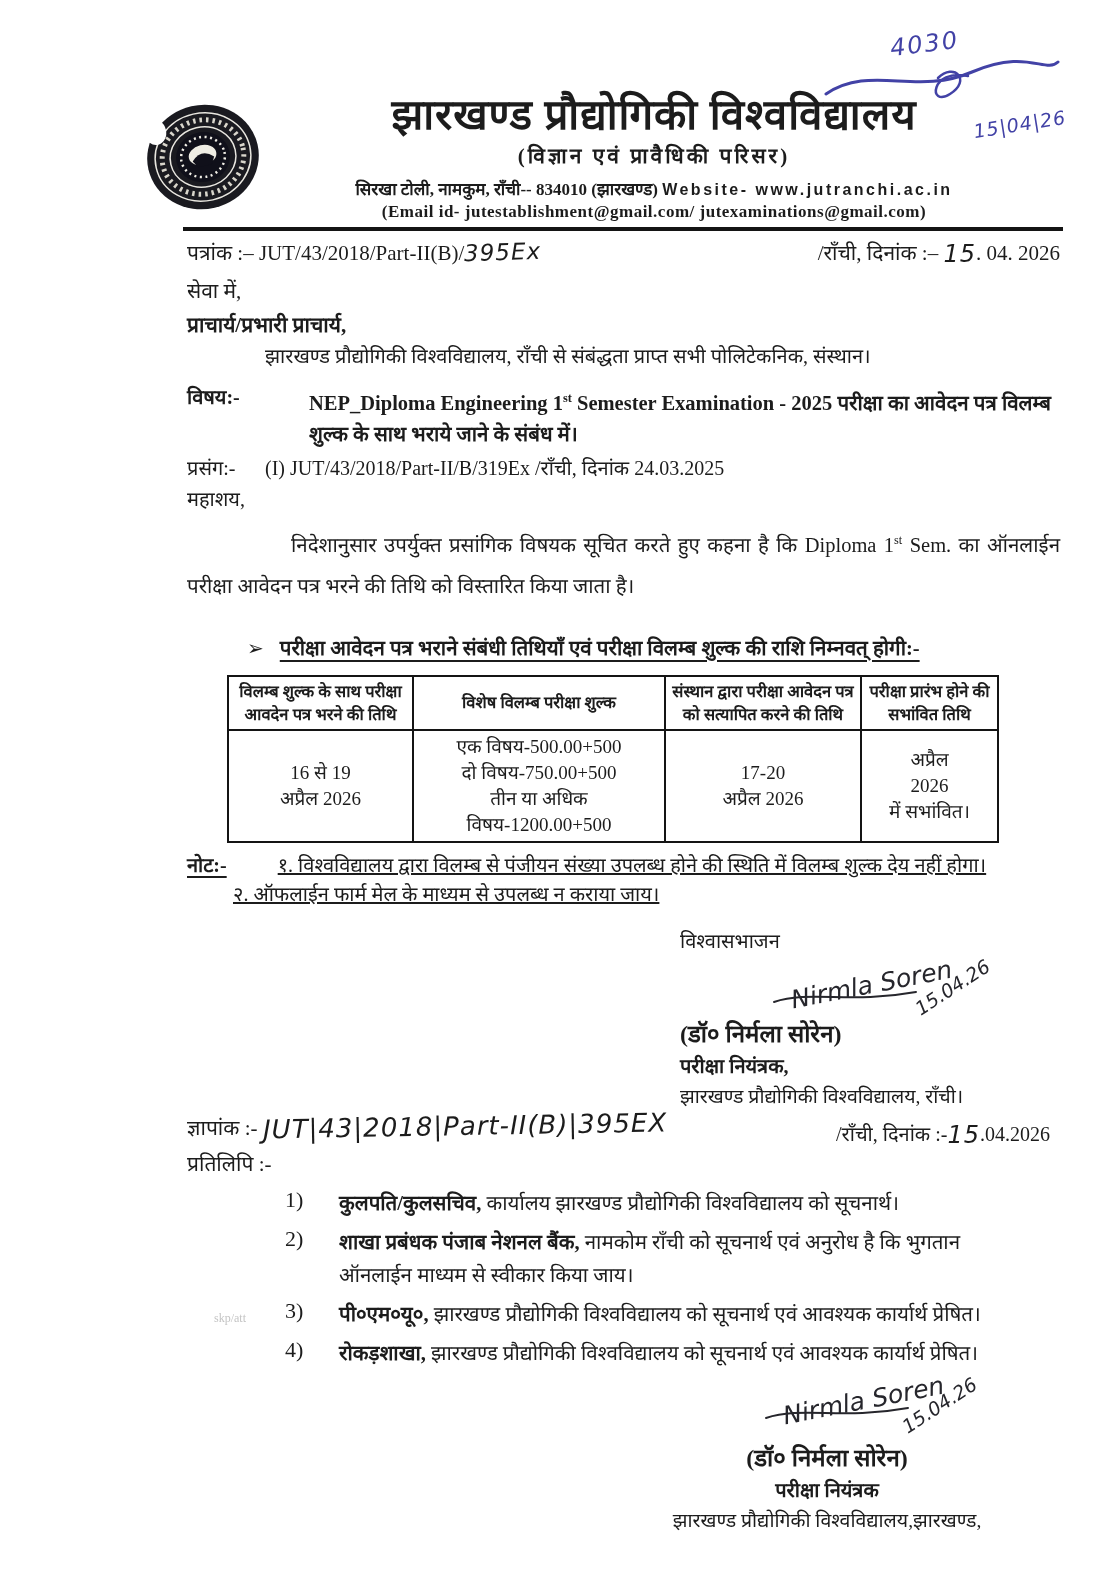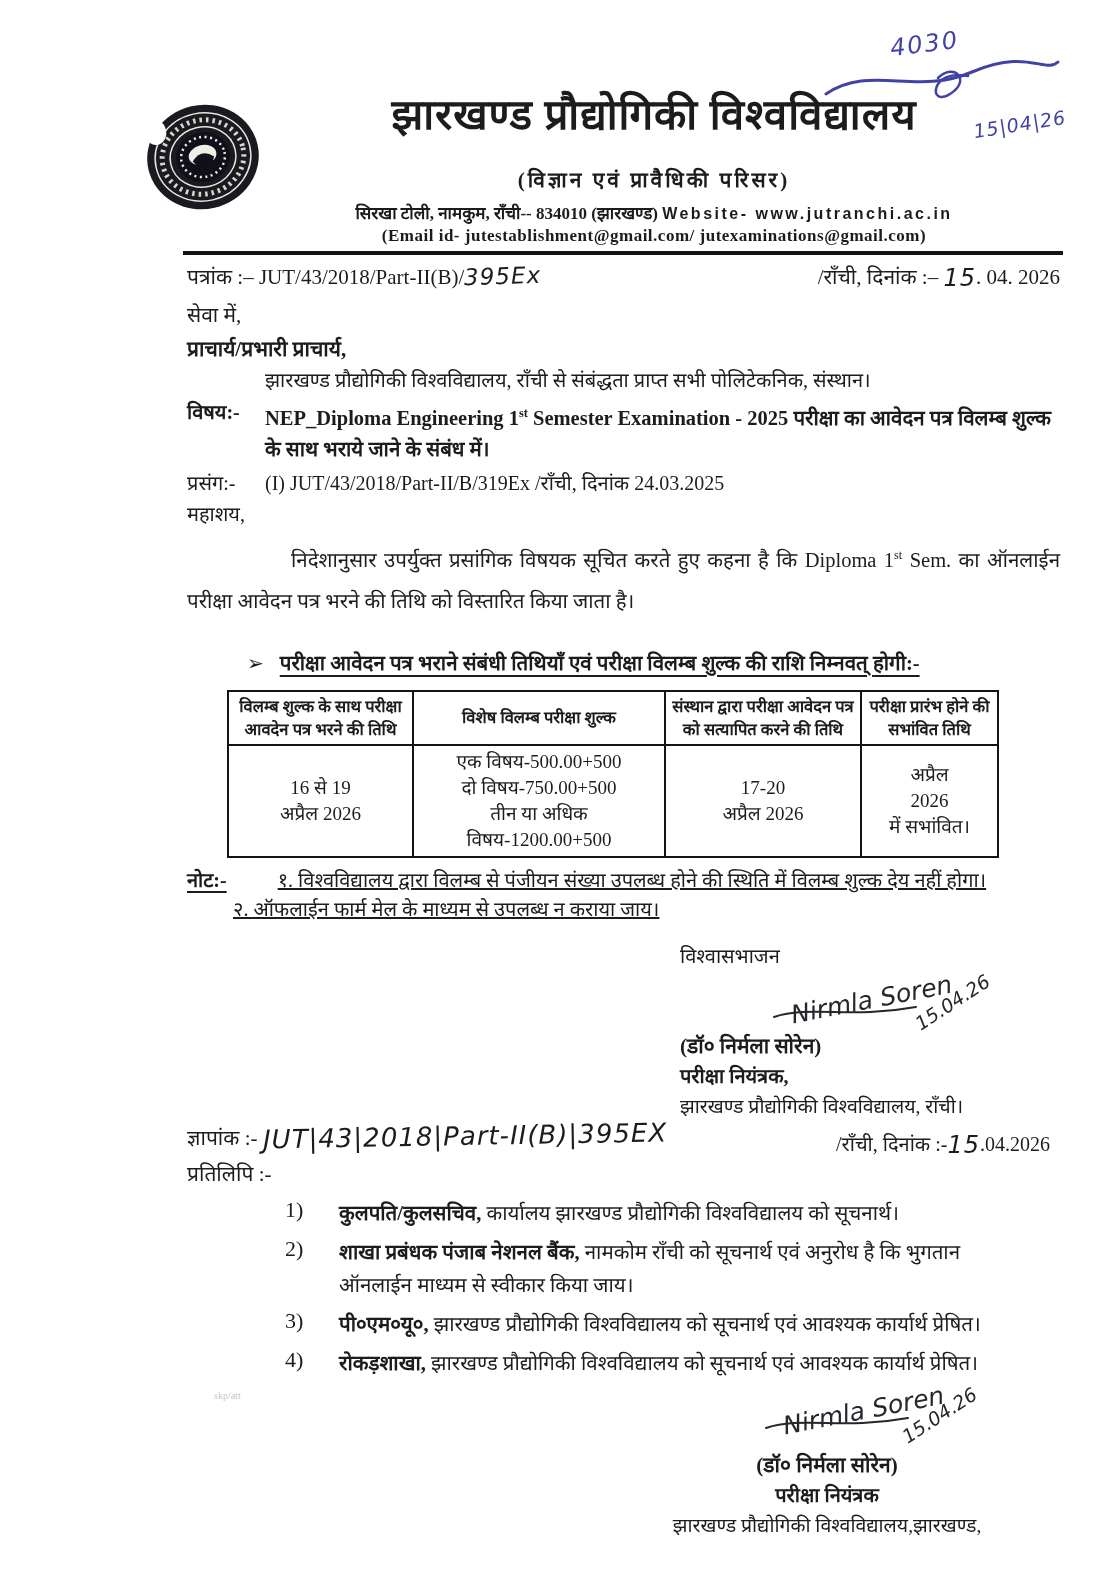--- a/index.html
+++ b/index.html
@@ -15,39 +15,39 @@
   .tn-num{position:absolute; left:70px; top:2px; font-size:24px; font-style:italic;
     font-family:"DejaVu Sans",sans-serif; transform:rotate(-7deg); letter-spacing:2px;}
   .tn-scribble{position:absolute; left:0; top:20px;}
   .tn-date{position:absolute; right:4px; bottom:8px; font-size:19px; font-style:italic;
     font-family:"DejaVu Sans",sans-serif; transform:rotate(-9deg); letter-spacing:1px;}
 
   
   .seal{position:absolute; left:142px; top:100px;}
   .header-text{padding-top:84px; margin-left:250px; margin-right:60px; text-align:center;}
   .univ-name{font-size:42px; font-weight:bold; letter-spacing:1px; white-space:nowrap;}
-  .campus{font-size:21px; font-weight:bold; margin-top:24px; letter-spacing:3px;}
+  .campus{font-size:21px; font-weight:bold; margin-top:0; letter-spacing:3px;}
   .addr{font-size:17px; font-weight:bold; margin-top:8px;}
   .addr .web{letter-spacing:2.5px; font-family:"Liberation Sans","DejaVu Sans",sans-serif; font-size:16px;}
   .email{font-size:17px; font-weight:bold; margin-top:2px; letter-spacing:.5px;}
   .rule{margin:5px 55px 0 183px; border-bottom:4px solid #141414;}
 
   
   .ref-row{display:flex; justify-content:space-between; margin-top:7px; font-size:21px;}
   .hw{font-family:"DejaVu Sans",sans-serif; font-style:italic; letter-spacing:1px;}
   .ref-hw{font-size:23px; transform:rotate(-2deg); display:inline-block;}
   .date-hw{font-size:24px; display:inline-block; transform:translateY(2px);}
 
   
   .salutation{margin-top:10px; font-size:21px;}
   .addr-l1{margin-top:6px; font-size:21px; font-weight:bold;}
   .addr-l2{margin-left:78px; margin-top:4px; font-size:20px;}
 
   
-  .subject-row{display:flex; margin-top:5px;}
+  .subject-row{display:flex; margin-top:14px;gap:44px;}
   .subject-label{width:78px; flex-shrink:0; font-size:20px; font-weight:bold;}
   .subject-text{font-size:20.5px; font-weight:bold; line-height:31px;}
   .context-row{display:flex; margin-top:4px;}
   .context-label{width:78px; flex-shrink:0; font-size:20px;}
   .context-text{font-size:20px;}
   .greeting{margin-top:4px; font-size:20px;}
 
   
   .para{margin-top:8px; font-size:20.5px; line-height:41px; text-indent:104px; text-align:justify;}
   .bullet-row{display:flex; gap:16px; margin-left:60px; margin-top:26px; align-items:baseline;}
@@ -71,21 +71,21 @@
 
   
   .sig1{width:340px; margin-left:auto; margin-right:40px; text-align:left; margin-top:18px;}
   .closing{font-size:20px;}
   .sig-hw{position:relative; height:62px;}
   .sig-hw .nm{position:absolute; left:110px; top:16px; font-size:25px; transform:rotate(-11deg);
     font-family:"DejaVu Sans",sans-serif; font-style:italic; color:#26262c; white-space:nowrap;}
   .sig-hw .dt{position:absolute; left:230px; top:22px; font-size:19px; transform:rotate(-33deg);
     font-family:"DejaVu Sans",sans-serif; font-style:italic; color:#26262c;}
   .sig-hw svg{position:absolute; left:90px; top:34px;}
-  .sig-name{font-size:21px; font-weight:bold;}
+  .sig-name{font-size:24px; font-weight:bold;}
   .sig-title{font-size:20px; font-weight:bold; margin-top:3px;}
   .sig-org{font-size:19.5px; margin-top:3px; white-space:nowrap;}
 
   
   .memo-row{display:flex; justify-content:space-between; align-items:flex-start; margin-top:2px;}
   .memo-left{font-size:21px;}
   .memo-ref{font-size:26px; letter-spacing:1px; transform:rotate(-1deg); display:inline-block;}
   .memo-right{font-size:20px; padding-top:8px; padding-right:10px;}
   .copy-label{font-size:21px; margin-top:2px;}
 
@@ -94,21 +94,21 @@
   .copy-row{display:flex; margin-left:98px; margin-bottom:6px;}
   .copy-num{width:54px; flex-shrink:0; font-size:22px; font-family:"Liberation Serif",serif;}
   .copy-text{font-size:20.5px; line-height:33px; padding-right:30px;}
   .copy-bold{font-weight:bold;}
 
   .sig2{width:390px; margin-left:auto; margin-right:38px; text-align:center; margin-top:8px;}
   .sig2 .sig-hw .nm{left:150px; top:8px;}
   .sig2 .sig-hw .dt{left:265px; top:16px;}
   .sig2 .sig-hw svg{left:130px; top:26px;}
 
-  .faint-mark{position:absolute; left:214px; top:1390px; font-size:10px; color:#c4c4c4;}
+  .faint-mark{position:absolute; left:214px; top:1311px; font-size:12px; color:#c4c4c4;}
   sup{font-size:.6em;}
 </style>
 </head>
 <body>
 
 <div class="page">
 
   <div class="top-note">
     <span class="tn-num">4030</span>
     <svg class="tn-scribble" width="245" height="60" viewBox="0 0 245 60">

